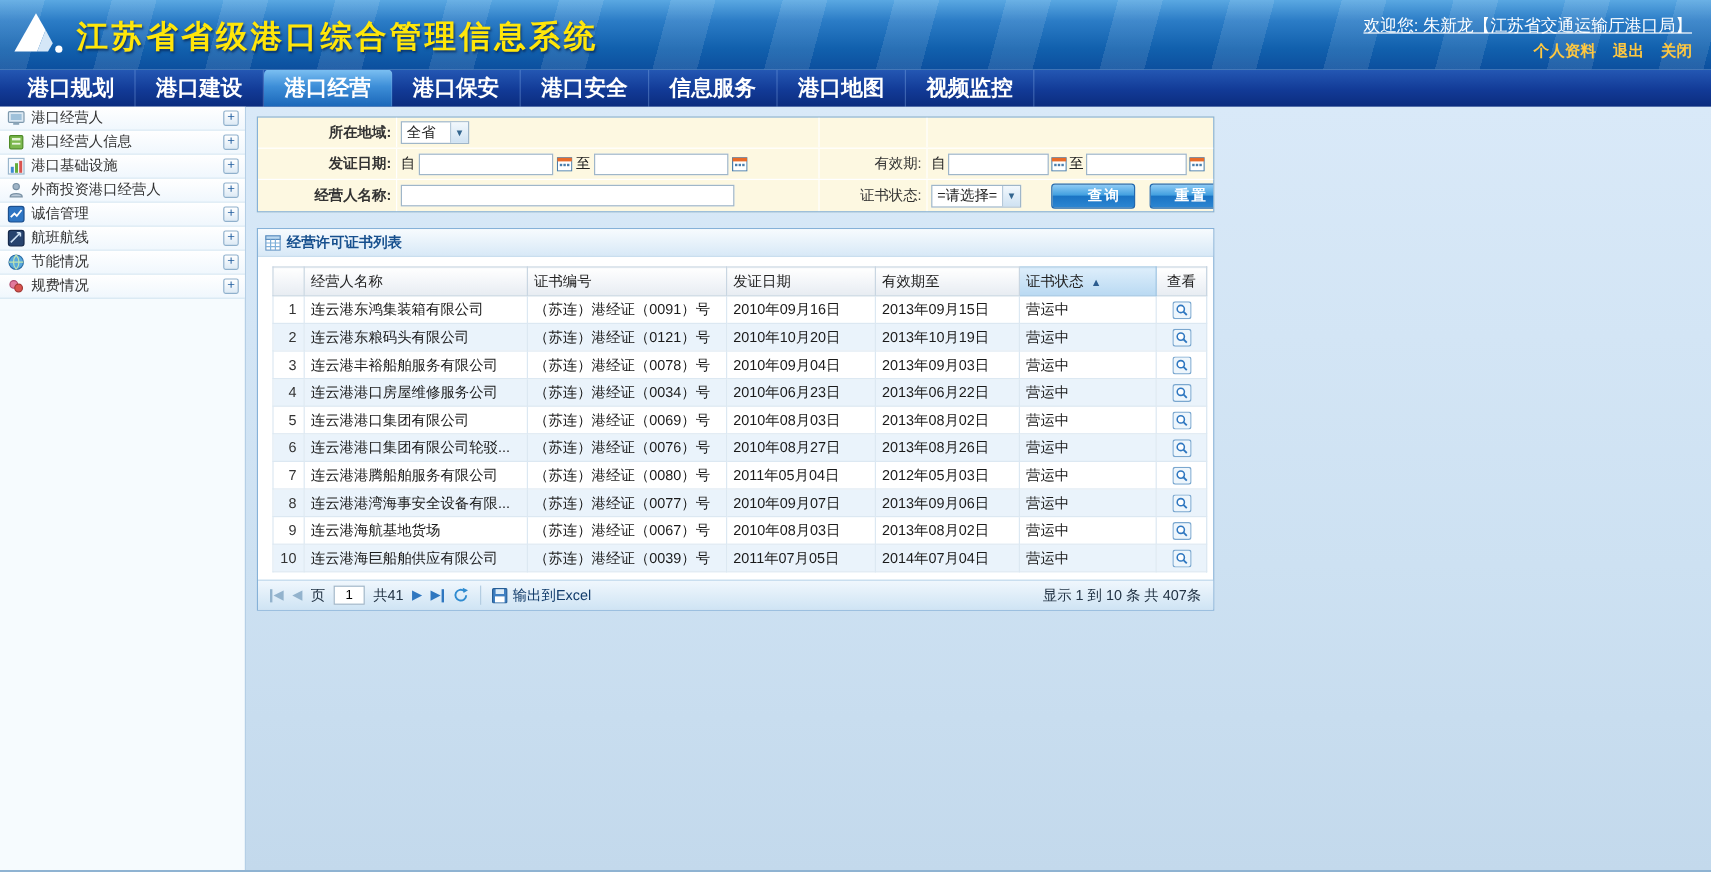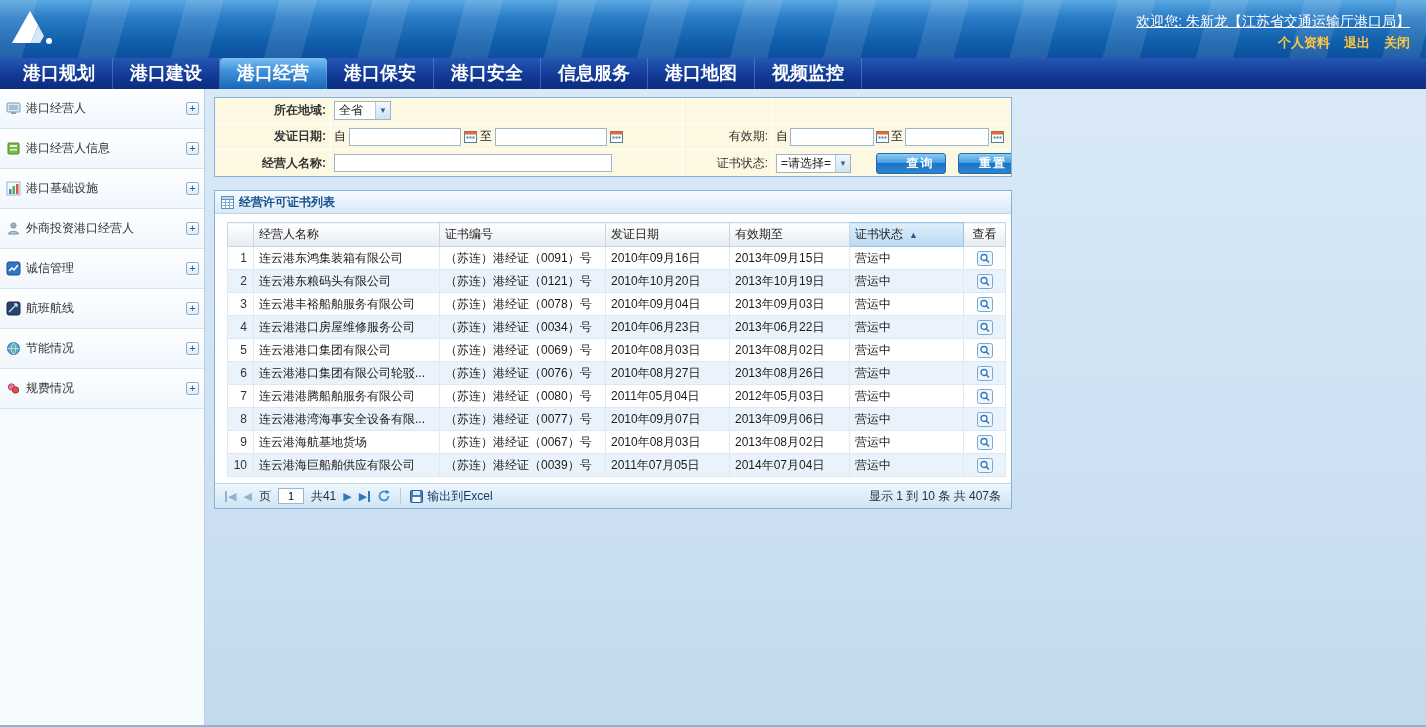--- a/index.html
+++ b/index.html
@@ -43,21 +43,21 @@
   .nav-tab.active {
     background:linear-gradient(180deg,#7cc0f2 0%,#3d8ed8 45%,#1a66b8 100%);
     border-radius:4px 4px 0 0;
   }
   
   .layout { display:flex; height:638px; border-bottom:2px solid #8fb3d2; }
   .sidebar {
     width:205px; flex:none; background:#f6fbfe; border-right:1px solid #b5cfe6;
   }
   .side-item {
-    height:40px; display:flex; align-items:center;
+    height:20px; display:flex; align-items:center;
     padding:0 5px 0 6px; cursor:pointer;
     background:linear-gradient(180deg,#ffffff,#f0f7fd);
     border-bottom:1px solid #d4e5f2;
   }
   .side-icon { width:15px; height:15px; margin-right:5px; flex:none; display:inline-flex; }
   .side-label { color:#333; white-space:nowrap; overflow:hidden; }
   .plus-box {
     margin-left:auto; width:13px; height:13px; flex:none;
     border:1px solid #8fb0cc; border-radius:2px;
     background:linear-gradient(180deg,#ffffff,#ddeaf5);
@@ -155,20 +155,21 @@
 <body>
 
 <div class="header">
   <div class="logo">
     <svg width="46" height="38" viewBox="0 0 46 38">
       <polygon points="2,34 20,2 28,16 21,34" fill="#ffffff"></polygon>
       <polygon points="21,34 28,16 34,27 30,34" fill="#d5e7f7"></polygon>
       <circle cx="39" cy="32" r="3" fill="#ffffff"></circle>
     </svg>
   </div>
+  <div class="sys-title">江苏省省级港口综合管理信息系统</div>
   <div class="welcome">欢迎您: 朱新龙【江苏省交通运输厅港口局】</div>
   <div class="header-links">
     <span class="header-link">个人资料</span>
     <span class="header-link">退出</span>
     <span class="header-link">关闭</span>
   </div>
 </div>
 
 <div class="nav">
   <div id="nav-tabs" style="display:flex">

